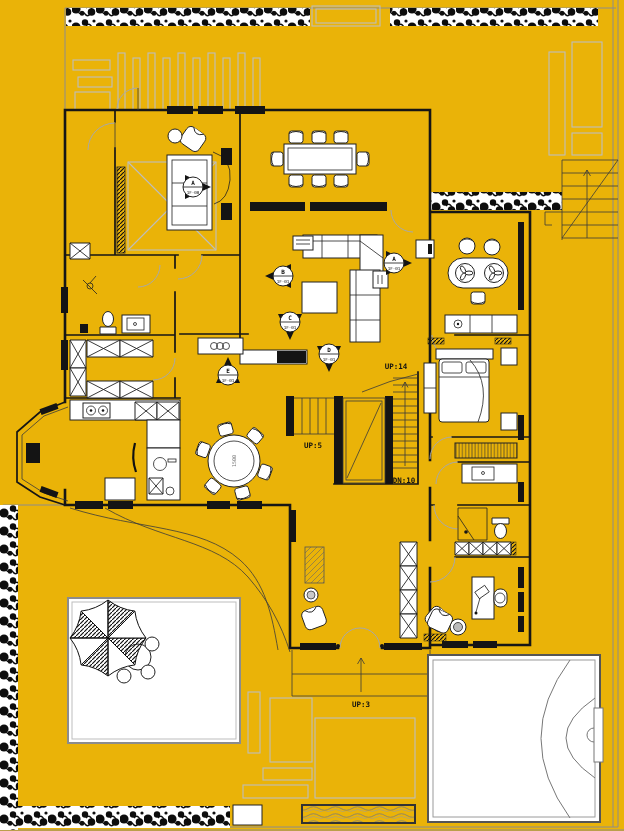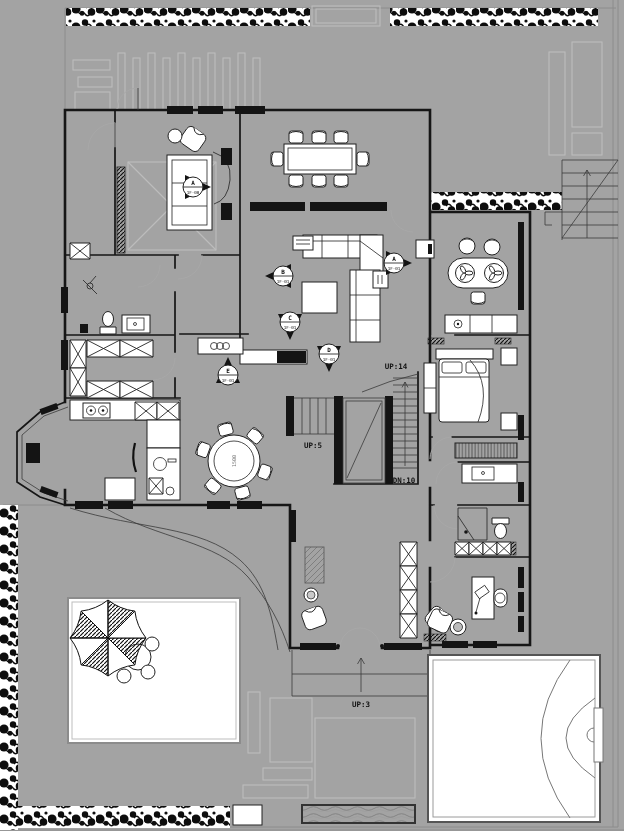--- a/index.html
+++ b/index.html
@@ -1,16 +1,16 @@
 <!DOCTYPE html>
 <html><head>
 <meta charset="utf-8">
 <style>
   html,body{margin:0;padding:0;background:#fff;}
-  #stage{position:relative;width:624px;height:831px;background:#a3a3a3;overflow:hidden;}
+  #stage{position:relative;width:624px;height:831px;background:#eab308;overflow:hidden;}
   svg{display:block;}
   .wall{stroke:#161616;stroke-width:2.6;fill:none;stroke-linecap:square;}
   .iwall{stroke:#161616;stroke-width:1.7;fill:none;stroke-linecap:square;}
   .thin{stroke:#3a3a3a;stroke-width:.8;fill:none;}
   .prop{stroke:#8c8c8c;stroke-width:1;fill:none;}
   .gline{stroke:#bdbdbd;stroke-width:1.1;fill:none;}
   .furn{stroke:#222;stroke-width:1;fill:#fff;}
   .furn2{stroke:#222;stroke-width:.8;fill:none;}
   .winband{fill:#141414;stroke:none;}
   .blackf{fill:#141414;stroke:none;}

